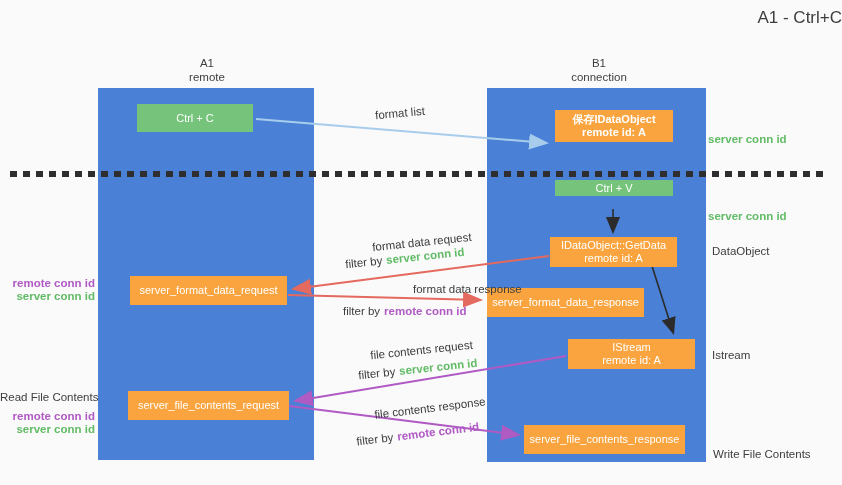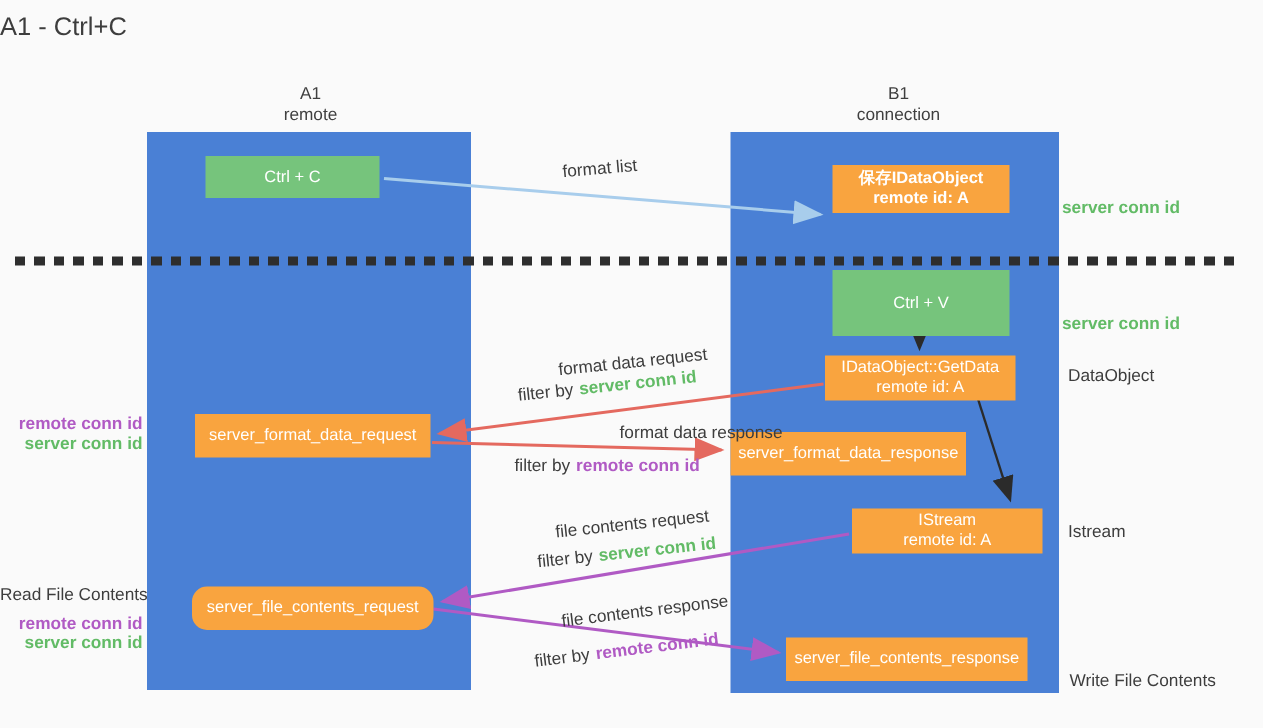--- a/index.html
+++ b/index.html
@@ -8,21 +8,21 @@
     background:#fafafa;
   }
   .canvas{
     position:relative;
     width:842px;height:485px;
     background:#fafafa;
     overflow:hidden;
   }
   .title{
     position:absolute;left:0;top:8px;width:842px;
-    text-align:left;
+    text-align:right;
     font-size:17px;color:#3d3d3d;line-height:20px;
   }
   .col-header{
     position:absolute;
     text-align:center;
     font-size:11.5px;color:#3f3f3f;line-height:14px;
   }
   .lifeline{
     position:absolute;
     background:#4a80d5;
@@ -110,21 +110,21 @@
 
   <div class="node green" style="left:137px;top:104px;width:116px;height:28px;">
     <div>Ctrl + C</div>
   </div>
 
   <div class="node orange" style="left:555px;top:110px;width:118px;height:32px;font-weight:bold;">
     <div>保存IDataObject</div>
     <div>remote id: A</div>
   </div>
 
-  <div class="node green" style="left:555px;top:180px;width:118px;height:44px;">
+  <div class="node green" style="left:555px;top:180px;width:118px;height:16px;">
     <div>Ctrl + V</div>
   </div>
 
   <div class="node orange" style="left:550px;top:237px;width:127px;height:30px;">
     <div>IDataObject::GetData</div>
     <div>remote id: A</div>
   </div>
 
   <div class="node orange" style="left:487px;top:288px;width:157px;height:29px;">
     <div>server_format_data_response</div>
@@ -132,21 +132,21 @@
 
   <div class="node orange" style="left:130px;top:276px;width:157px;height:29px;">
     <div>server_format_data_request</div>
   </div>
 
   <div class="node orange" style="left:568px;top:339px;width:127px;height:30px;">
     <div>IStream</div>
     <div>remote id: A</div>
   </div>
 
-  <div class="node orange" style="left:128px;top:391px;width:161px;height:29px;border-radius:10px;">
+  <div class="node orange" style="left:128px;top:391px;width:161px;height:29px;">
     <div>server_file_contents_request</div>
   </div>
 
   <div class="node orange" style="left:524px;top:425px;width:161px;height:29px;">
     <div>server_file_contents_response</div>
   </div>
 
   <div class="lbl" style="left:375px;top:107px;transform:rotate(-5deg);">format list</div>
 
   <div class="lbl" style="left:372px;top:236px;transform:rotate(-6deg);">format data request</div>

